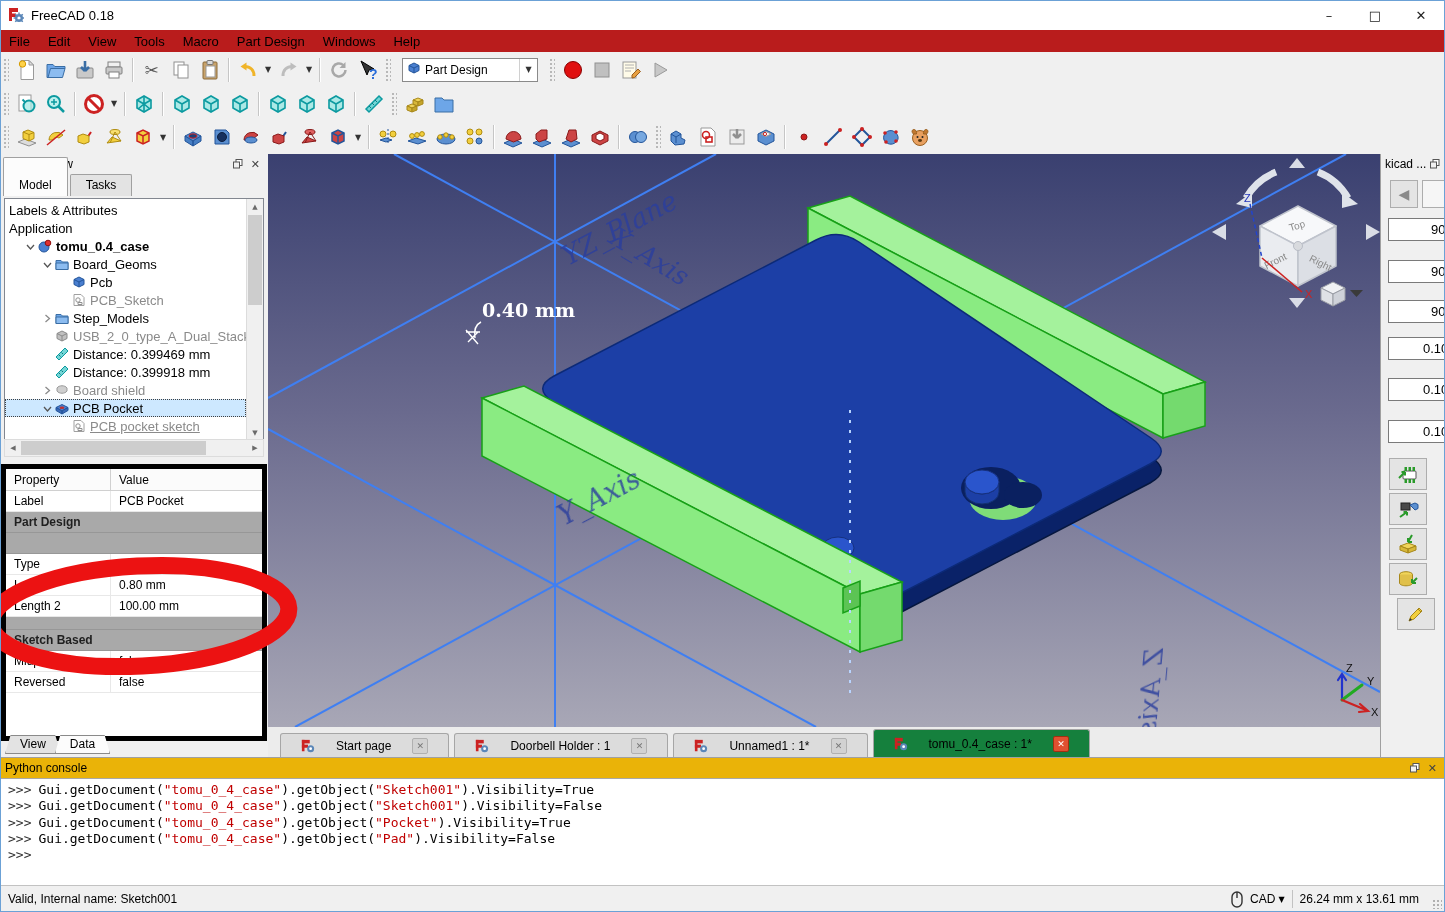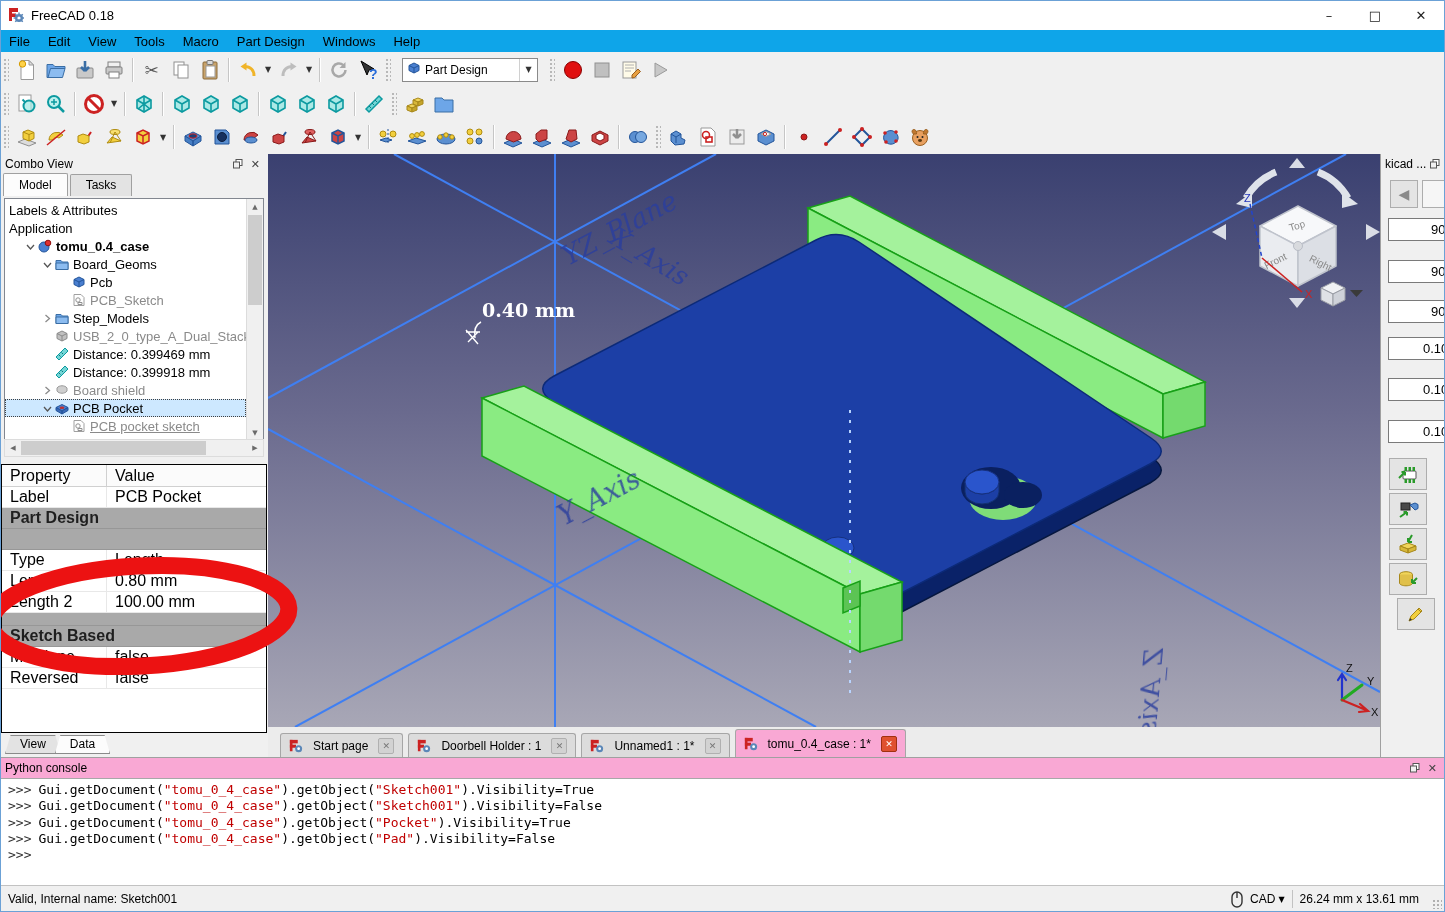--- a/index.html
+++ b/index.html
@@ -11,21 +11,21 @@
   .titlebar{position:absolute;left:0;top:0;width:100%;height:30px;background:#fff;
             display:flex;align-items:center;border-bottom:1px solid #ececec}
   .app-icon{margin-left:8px;display:flex}
   .title-text{font-size:13px;margin-left:7px}
   .winbtns{position:absolute;right:1px;top:0;display:flex;height:30px}
   .winbtn{width:46px;height:30px;display:flex;align-items:center;justify-content:center;
           font-size:13px;color:#222;font-family:"DejaVu Sans",sans-serif}
 
   
   .menubar{position:absolute;top:30px;left:0;right:0;height:22px;display:flex;
-           align-items:center;font-size:13px;background:#0ea5e9}
+           align-items:center;font-size:13px;background:#b91c1c}
   .menu-item{padding:2px 9px}
 
   
   .tbrow{position:absolute;left:0;right:0;display:flex;align-items:center;background:#f0f0f0}
   #tb1{top:52px;height:35px}
   #tb2{top:87px;height:33px}
   #tb3{top:120px;height:34px;border-bottom:1px solid #d5d5d5}
   .tbbtn{width:29px;height:29px;display:flex;align-items:center;justify-content:center;flex:none}
   .tbbtn.caretbtn{width:12px}
   .tbbtn .glyph{font-family:"DejaVu Sans",sans-serif;font-size:17px;color:#555}
@@ -40,21 +40,21 @@
 
   
   .combo-panel{position:absolute;left:0;top:154px;width:268px;height:603px;background:#f0f0f0;
                border-right:1px solid #a0a0a0}
   .panel-title{height:20px;display:flex;align-items:center;font-size:12px;padding-left:5px}
   .pticons{margin-left:auto;display:flex;gap:8px;padding-right:8px;align-items:center}
   .pticon{font-size:11px;color:#444;line-height:1;display:flex}
   .cv-tabs{display:flex;height:22px;align-items:flex-end;padding-left:3px}
   .cv-tab{font-size:12px;padding:3px 15px 4px;border:1px solid #a0a0a0;border-bottom:none;
           background:#e3e3e3;border-radius:2px 2px 0 0;margin-right:2px}
-  .cv-tab.active{background:#fcfcfc;position:relative;z-index:2;padding-top:4px}
+  .cv-tab.active{background:#fcfcfc;position:relative;z-index:2;padding-top:20px}
   .tree-wrap{position:absolute;left:4px;right:4px;top:44px;height:241px;background:#fff;
              border:1px solid #828790;overflow:hidden;font-size:13px}
   .tree-inner{position:absolute;left:0;top:2px;right:17px;overflow:hidden}
   .trow{display:flex;align-items:center;height:18px;white-space:nowrap}
   .trow .chev{width:10px;display:flex;margin-right:2px;flex:none}
   .trow .ticon{display:flex;margin-right:4px;flex:none}
   .trow.gray{color:#8a8a8a}
   .trow.bold{font-weight:bold}
   .trow.sel{background:#cde8ff;outline:1px dotted #404040;outline-offset:-1px}
   .vscroll{position:absolute;right:0;top:0;bottom:0;width:16px;background:#f0f0f0;border-left:1px solid #dcdcdc}
@@ -62,21 +62,21 @@
   .sarrow{position:absolute;left:0;width:16px;height:15px;display:flex;align-items:center;
           justify-content:center;font-size:7px;color:#6a6a6a;font-family:"DejaVu Sans",sans-serif}
   .hscroll{position:absolute;left:4px;right:4px;top:285px;height:16px;background:#f0f0f0;border:1px solid #dcdcdc}
   .hthumb{position:absolute;top:1px;bottom:1px;left:16px;width:185px;background:#cdcdcd}
   .harrow{position:absolute;top:0;bottom:0;width:16px;display:flex;align-items:center;
           justify-content:center;font-size:7px;color:#6a6a6a;font-family:"DejaVu Sans",sans-serif}
   .splitter{position:absolute;left:0;right:0;top:303px;height:7px;background:#f0f0f0}
 
   
   .props{position:absolute;left:1px;right:1px;top:310px;height:267px;background:#fff;
-         border:1px solid #000000;font-size:16px;overflow:hidden}
+         border:5px solid #000000;font-size:12px;overflow:hidden}
   .phead{display:flex;height:21px;align-items:center;background:#fbfbfb;border-bottom:1px solid #d0d0d0}
   .phead div{padding-left:8px}
   .phl{width:96px;border-right:1px solid #d0d0d0;height:100%;display:flex;align-items:center}
   .prow{display:flex;height:20px;border-bottom:1px solid #e8e8e8;align-items:center}
   .pcl{width:96px;padding-left:8px;border-right:1px solid #e8e8e8;height:100%;display:flex;align-items:center}
   .pcv{padding-left:8px}
   .pgroup{height:20px;background:#a9a9a9;color:#1f1f1f;font-weight:bold;padding-left:8px;
           display:flex;align-items:center;border-bottom:1px solid #979797}
   .pgap{height:12px;background:#a9a9a9;border-bottom:1px solid #979797}
   .vd-tabs{position:absolute;left:5px;top:581px;display:flex;font-size:12px;height:19px}
@@ -84,40 +84,40 @@
           clip-path:polygon(10% 0,90% 0,100% 100%,0 100%);margin-right:-6px}
   .vd-tab.active{background:#fcfcfc;z-index:2}
 
   
   .viewport{position:absolute;left:268px;top:154px;width:1112px;height:573px}
   .viewport svg{display:block}
 
   
   .tabbar{position:absolute;left:268px;top:727px;width:1112px;height:30px;background:#ececec;
           display:flex;align-items:flex-end;padding-left:12px;box-sizing:border-box}
-  .dtab{height:23px;display:flex;align-items:center;gap:10px;padding:0 8px;font-size:12px;
+  .dtab{height:23px;display:flex;align-items:center;gap:21px;padding:0 20px;font-size:12px;
         background:#dcdcdc;border:1px solid #a6a6a6;border-bottom:none;border-radius:3px 3px 0 0;
         margin-right:5px;flex:none}
-  .dtab.active{background:#f9a8d4;height:27px}
+  .dtab.active{background:#15803d;height:27px}
   .closebox{width:14px;height:14px;border:1px solid #b0b0b0;background:#d2d2d2;font-size:9px;
             display:flex;align-items:center;justify-content:center;color:#777;border-radius:2px;
             font-family:"DejaVu Sans",sans-serif}
   .dtab.active .closebox{background:#e05030;border-color:#a03010;color:#fff}
 
   
   .kicad-panel{position:absolute;left:1380px;top:154px;width:65px;height:603px;background:#f0f0f0;
                border-left:1px solid #a0a0a0;overflow:hidden;font-size:12px}
   .kp-title{height:20px;display:flex;align-items:center;padding-left:4px;gap:4px}
   .kbtn{position:absolute;border:1px solid #adadad;background:#e4e4e4;display:flex;
         align-items:center;justify-content:center}
   .kfield{position:absolute;left:7px;width:110px;height:21px;background:#fff;border:1px solid #7a7a7a;
           display:flex;align-items:center;font-size:13px}
 
   
-  .pyconsole{position:absolute;left:0;top:757px;width:1445px;height:128px;background:#f9a8d4;
+  .pyconsole{position:absolute;left:0;top:757px;width:1445px;height:128px;background:#eab308;
              border-top:1px solid #a0a0a0;box-sizing:border-box}
   .pc-title{height:20px;font-size:12px;padding-left:5px;display:flex;align-items:center}
   .pc-body{position:absolute;top:20px;left:0;right:0;bottom:0;background:#fff;border-top:1px solid #a8a8a8;
            font-family:"DejaVu Sans Mono",monospace;font-size:13px;line-height:16.3px;padding:3px 0 0 8px}
   .cline{white-space:pre}
   .prompt{color:#333;margin-right:7px}
   .str{color:#c00000}
 
   
   .statusbar{position:absolute;left:0;top:885px;width:1445px;height:27px;background:#f0f0f0;

